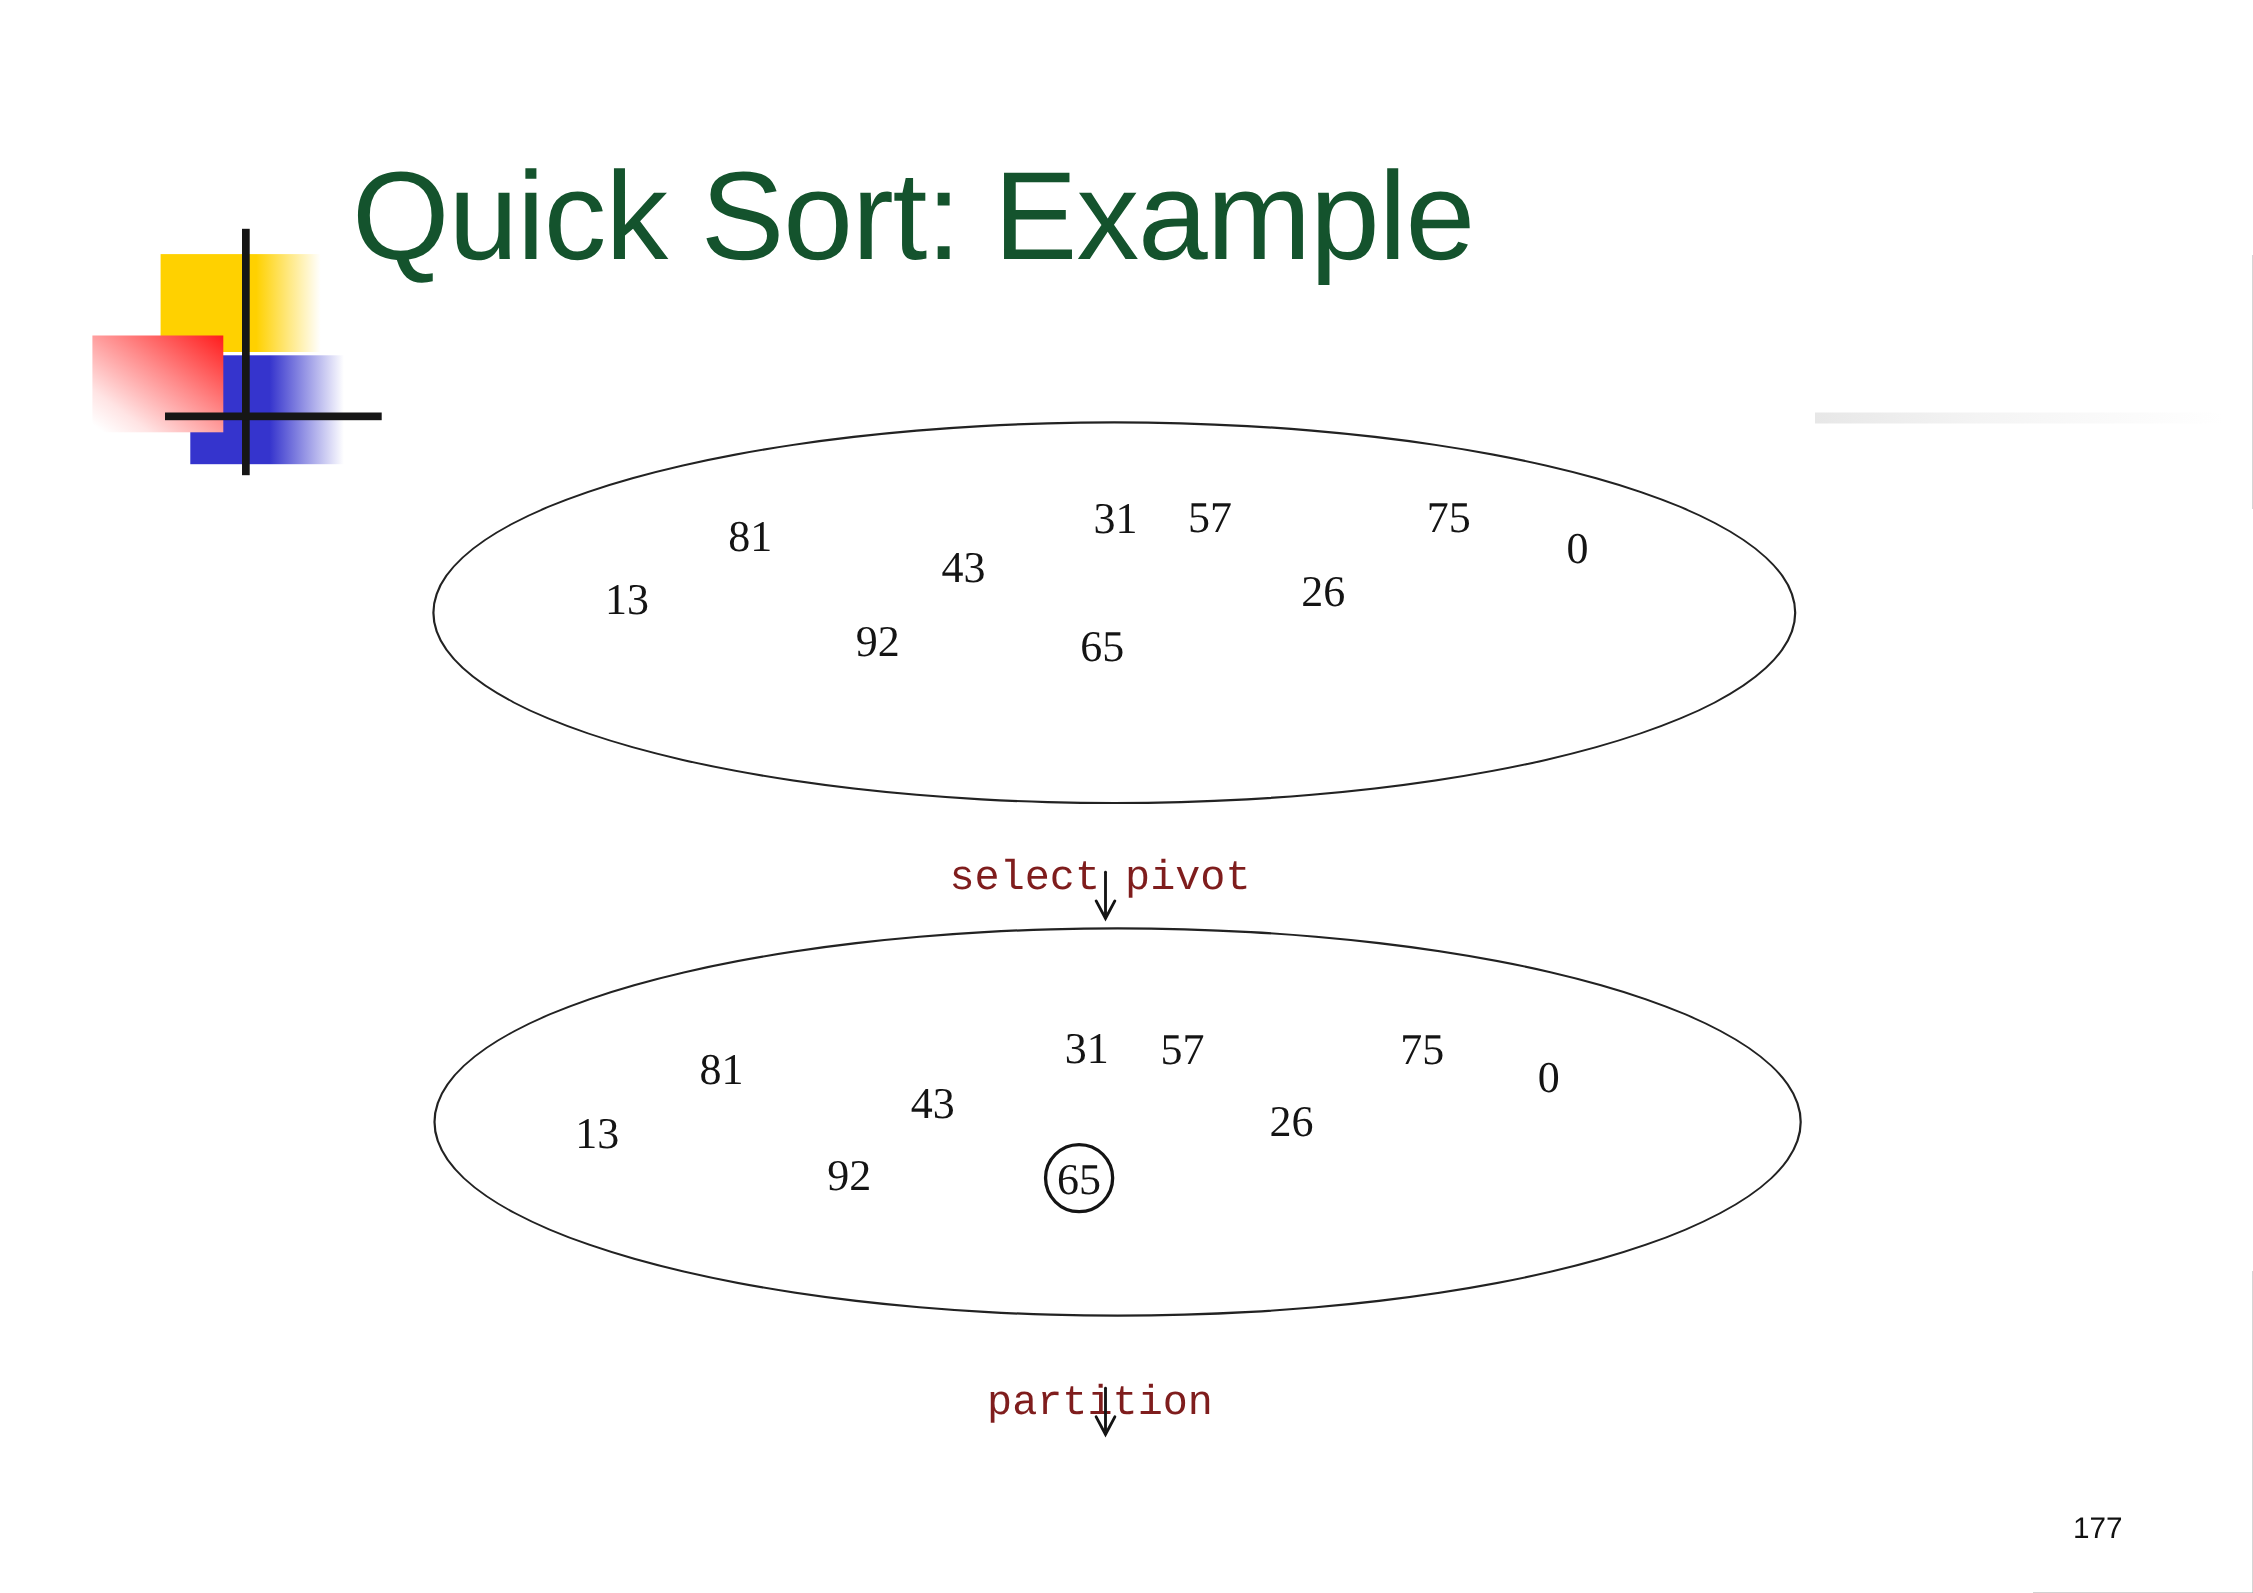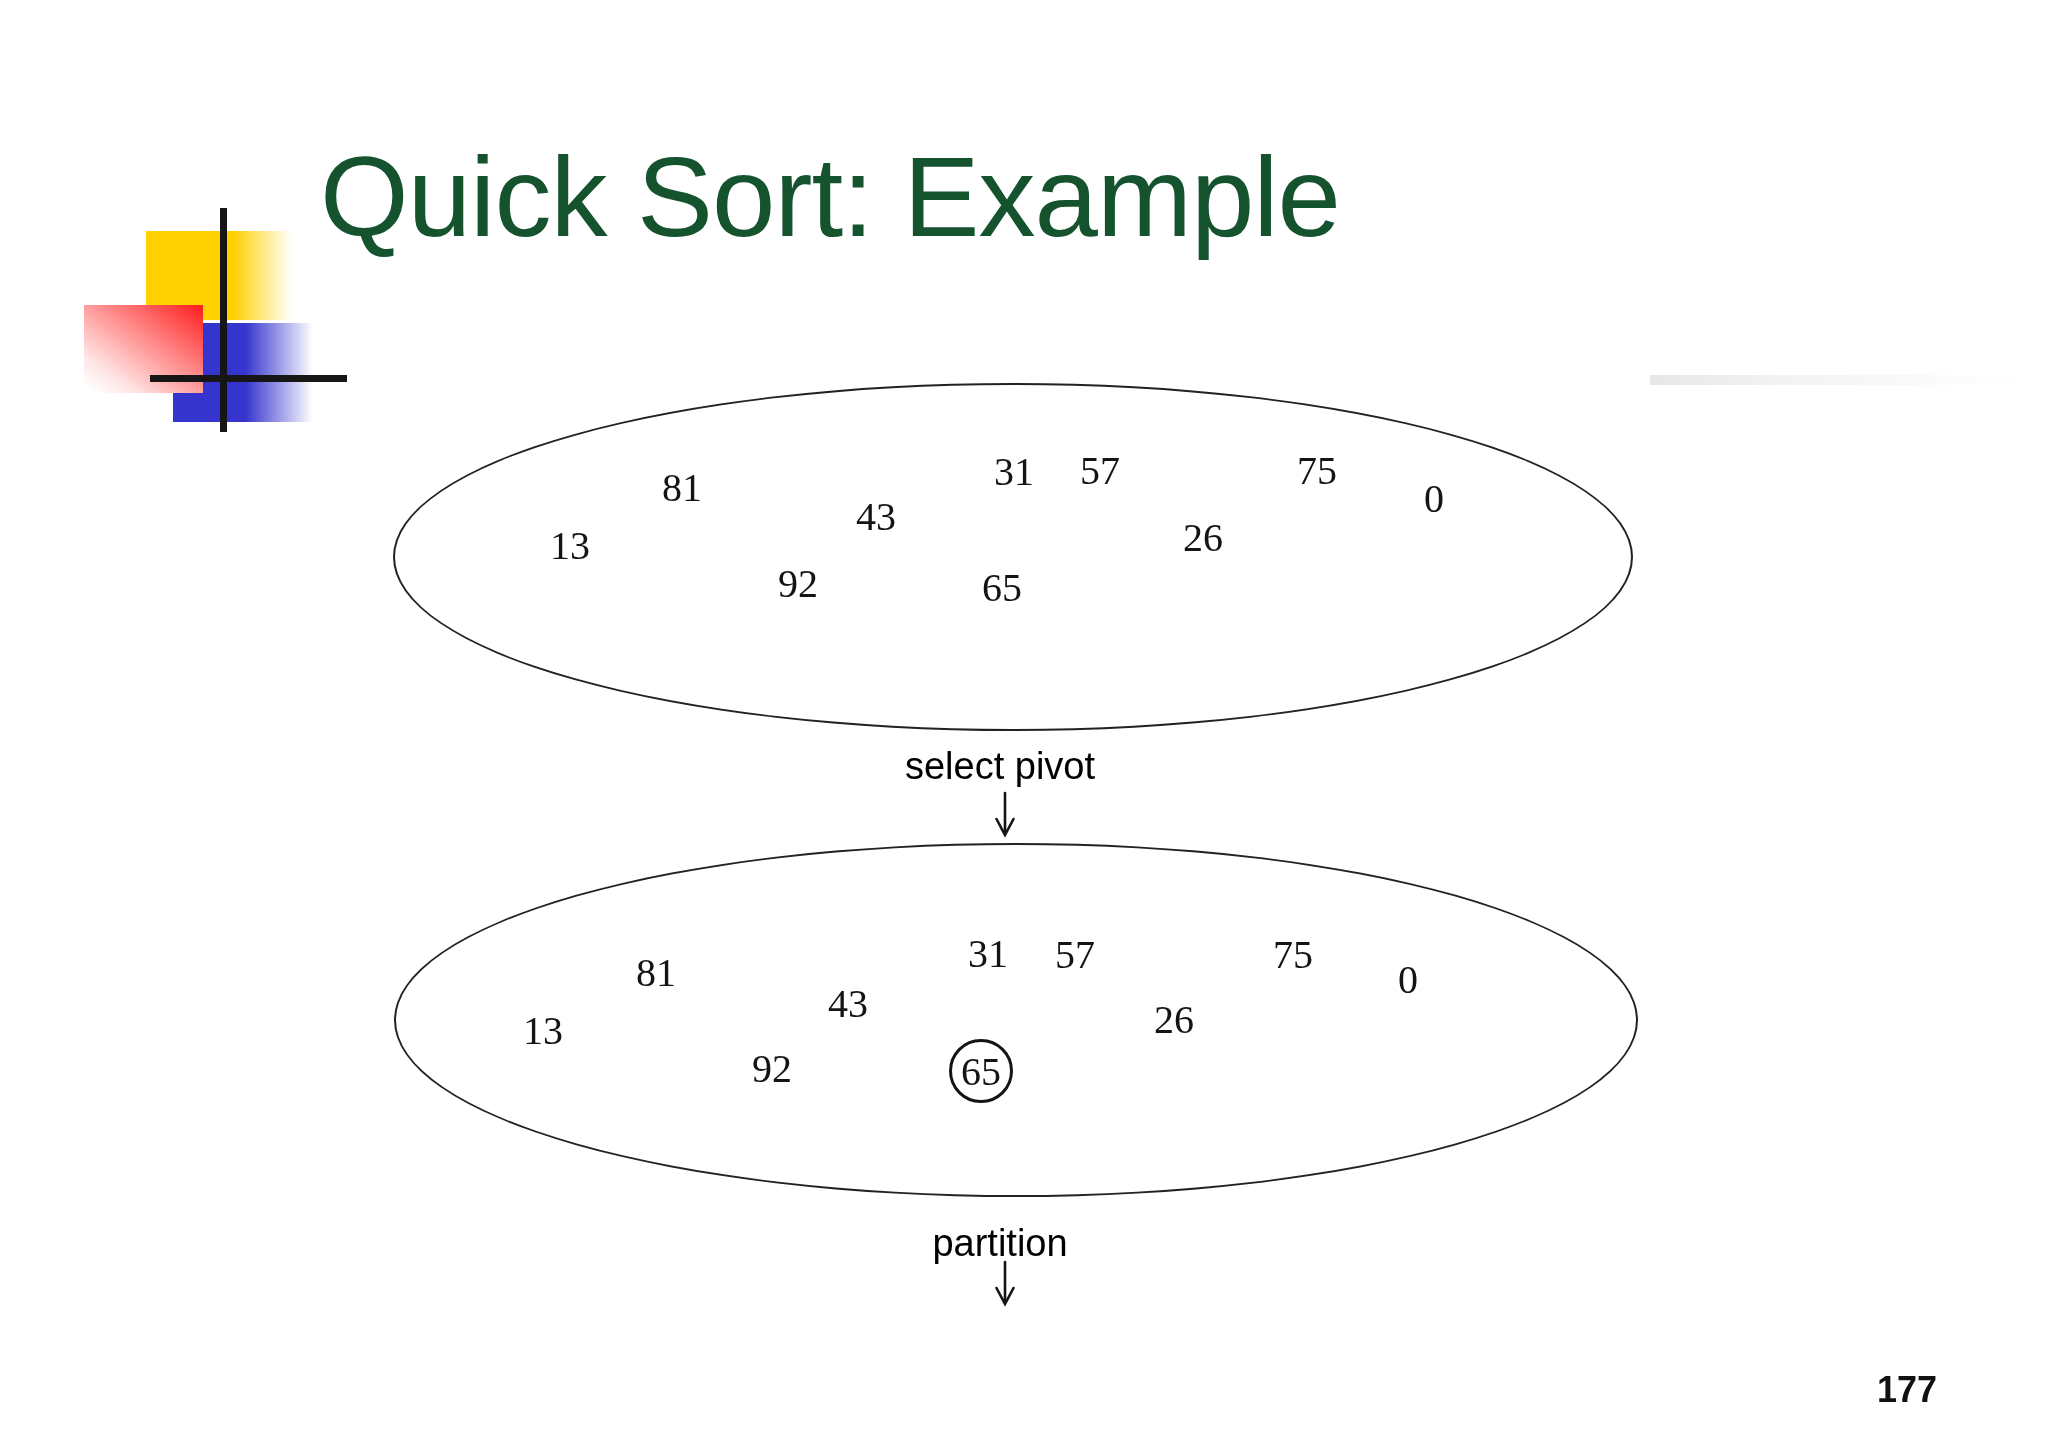--- a/index.html
+++ b/index.html
@@ -50,34 +50,35 @@
     font-family:"Liberation Serif", serif; font-size:40px; color:#141414;
     white-space:nowrap;
   }
   .num.circled {
     width:58px; height:58px; border:3px solid #141414; border-radius:50%;
     display:flex; align-items:center; justify-content:center;
   }
 
   .step-label {
     position:absolute; transform:translate(-50%,-50%);
-    font-family:Liberation Sans, sans-serif; font-size:38px; color:#000000;
+    font-family:Liberation Mono, monospace; font-size:38px; color:#7f1d1d;
     white-space:nowrap;
+    margin-top:33px;
   }
   .label-select-pivot { left:1000px; top:766px; }
   .label-partition    { left:1000px; top:1243px; }
 
   .down-arrow { position:absolute; width:26px; height:48px; }
   .arrow-1 { left:992px; top:791px; }
   .arrow-2 { left:992px; top:1260px; }
   .down-arrow path { stroke:#141414; stroke-width:2.6; fill:none; stroke-linecap:round; }
 
   .page-number {
     position:absolute; left:1907px; top:1390px; transform:translate(-50%,-50%);
-    font-size:36px; color:#111111;font-weight:bold;
+    font-size:27px; color:#111111;
   }
 </style>
 </head>
 <body>
 
 <div class="slide">
 
   <div class="decor decor-yellow"></div>
   <div class="decor decor-blue"></div>
   <div class="decor decor-red"></div>

